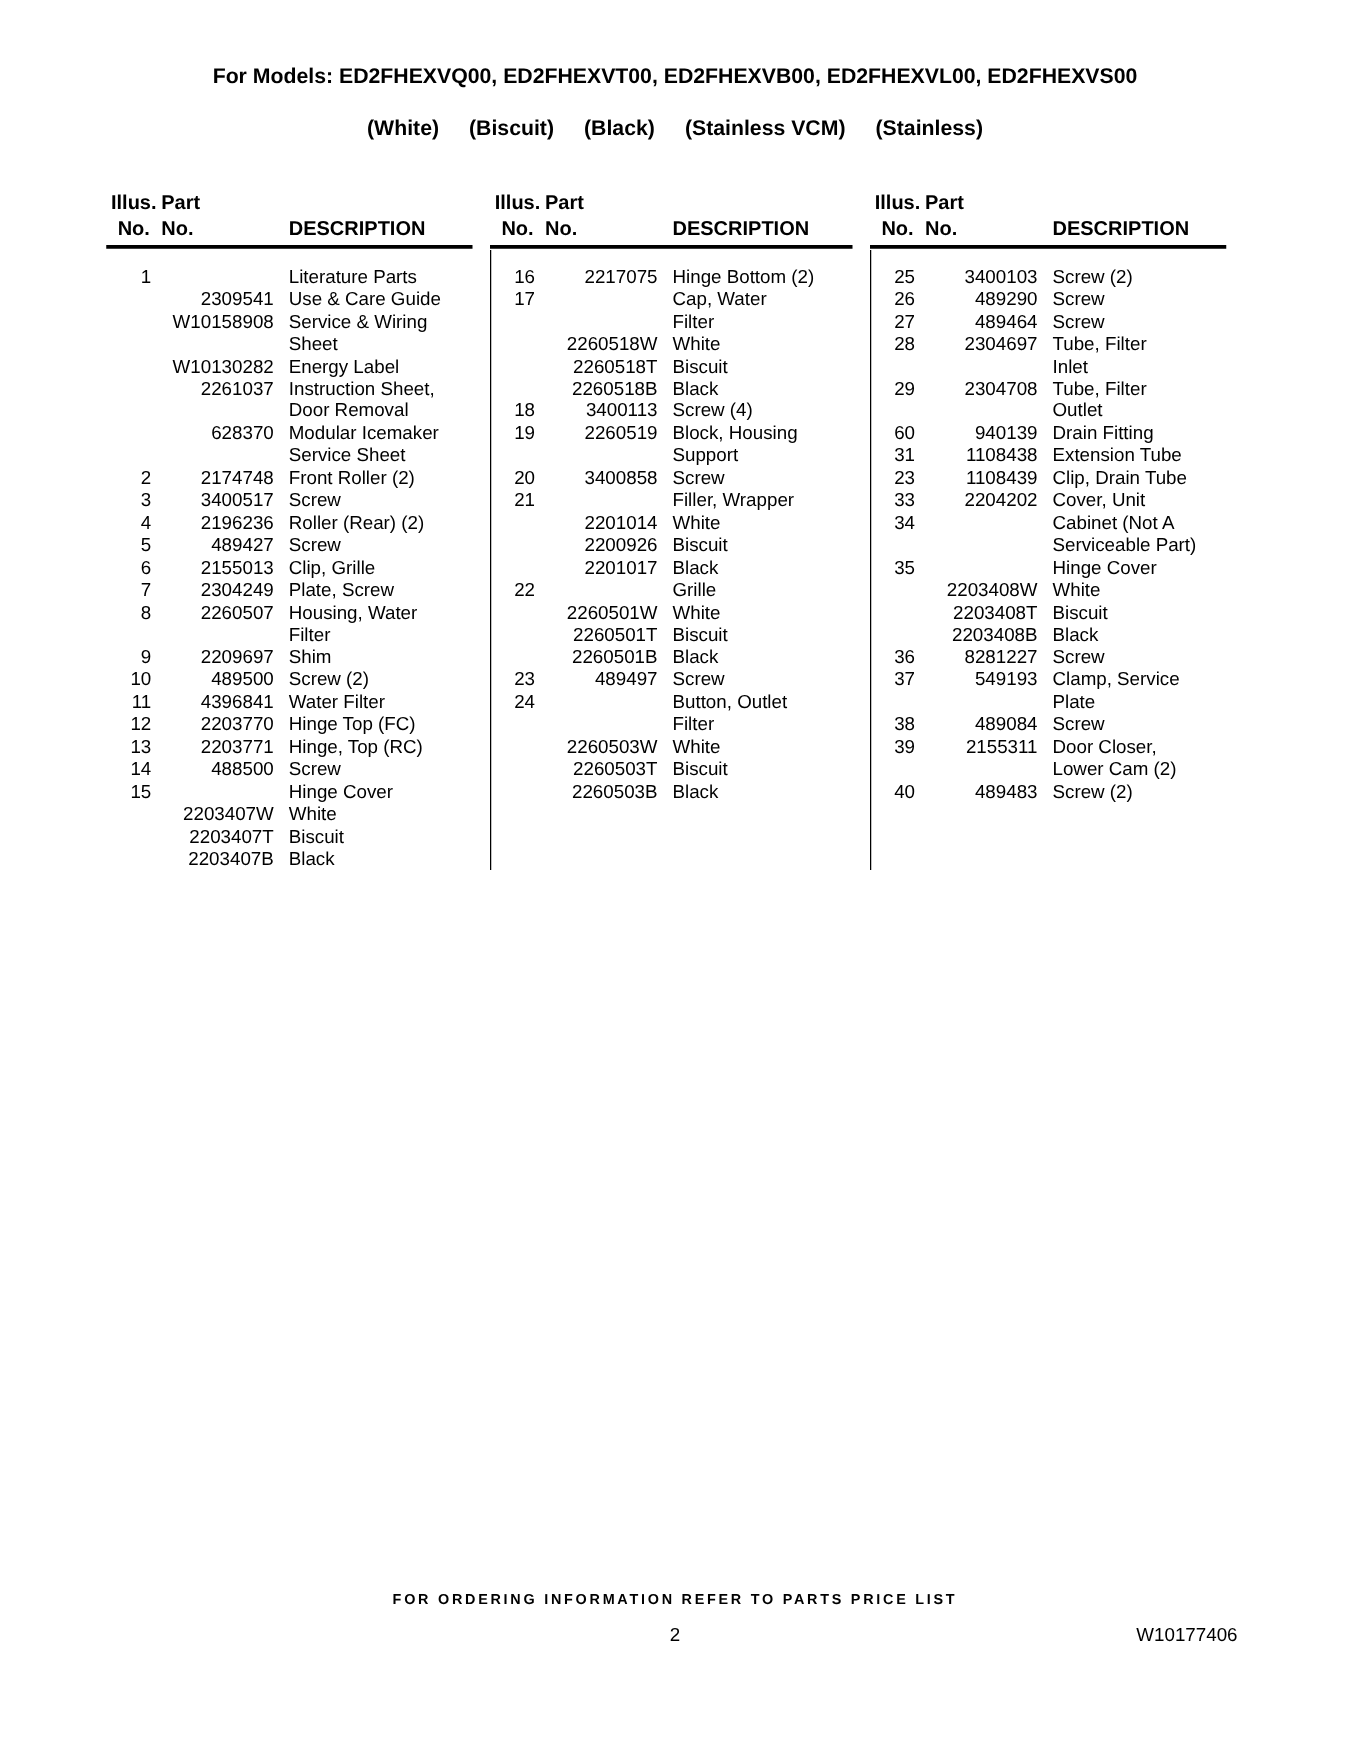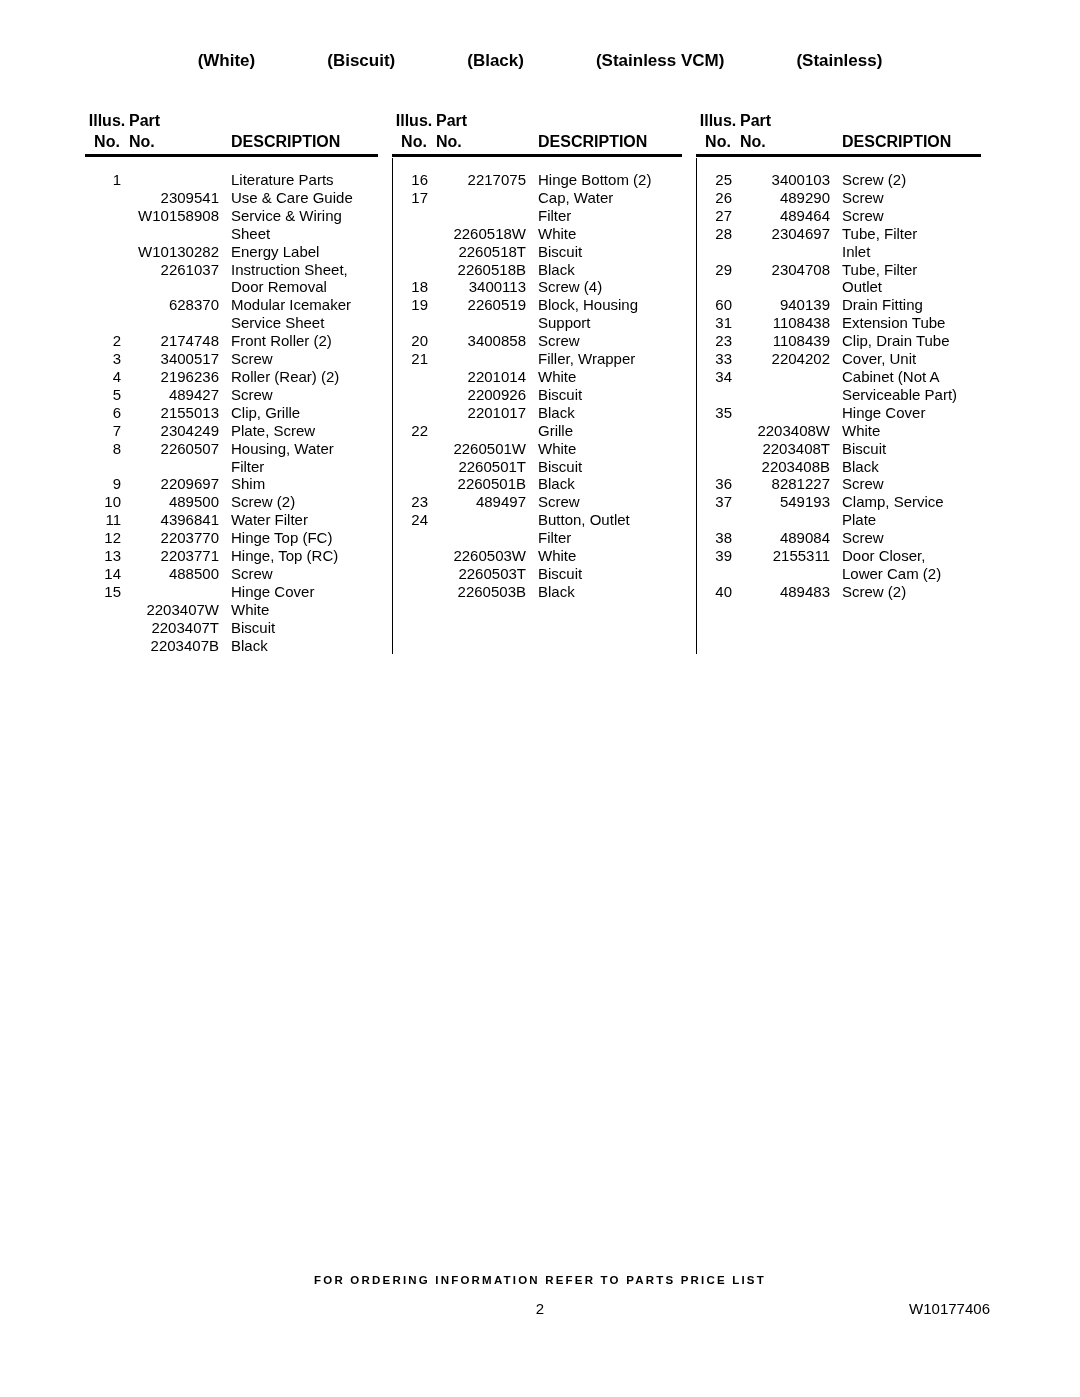--- a/index.html
+++ b/index.html
@@ -23,25 +23,25 @@
   .models {
     text-align: center;
     font-size: 17px;
     font-weight: bold;
     line-height: 22px;
     margin-top: 6px;
   }
   .finishes {
     display: flex;
     justify-content: center;
-    gap: 72px;
+    gap: 24px;
     font-size: 17px;
     font-weight: bold;
     line-height: 22px;
-    margin-top: 6px;
+    margin-top: 20px;
   }
   .table {
     position: relative;
     margin: 38px 0 0 85px;
     width: 910px;
     display: grid;
     grid-template-columns: 307px 304px 299px;
   }
   .divider {
     position: absolute;
@@ -103,20 +103,21 @@
     top: 1300px;
     right: 90px;
     font-size: 15px;
   }
 </style>
 </head>
 <body>
 
 <div class="page">
 
+  <div class="models">For Models: ED2FHEXVQ00, ED2FHEXVT00, ED2FHEXVB00, ED2FHEXVL00, ED2FHEXVS00</div>
   <div class="finishes">
     <span>(White)</span>
     <span>(Biscuit)</span>
     <span>(Black)</span>
     <span>(Stainless VCM)</span>
     <span>(Stainless)</span>
   </div>
 
   <div class="table">
     <div class="divider divider-1"></div>

